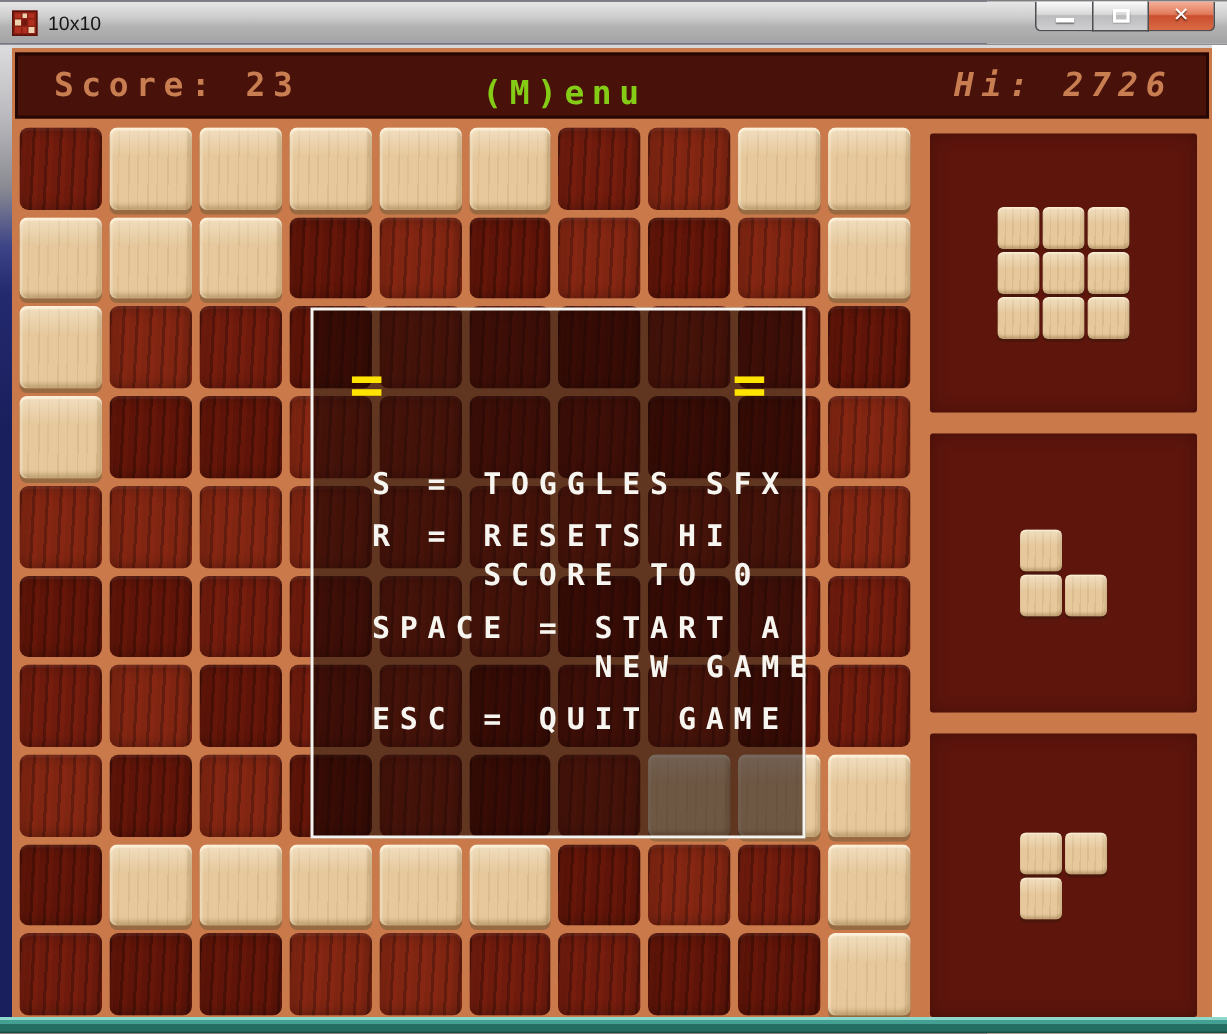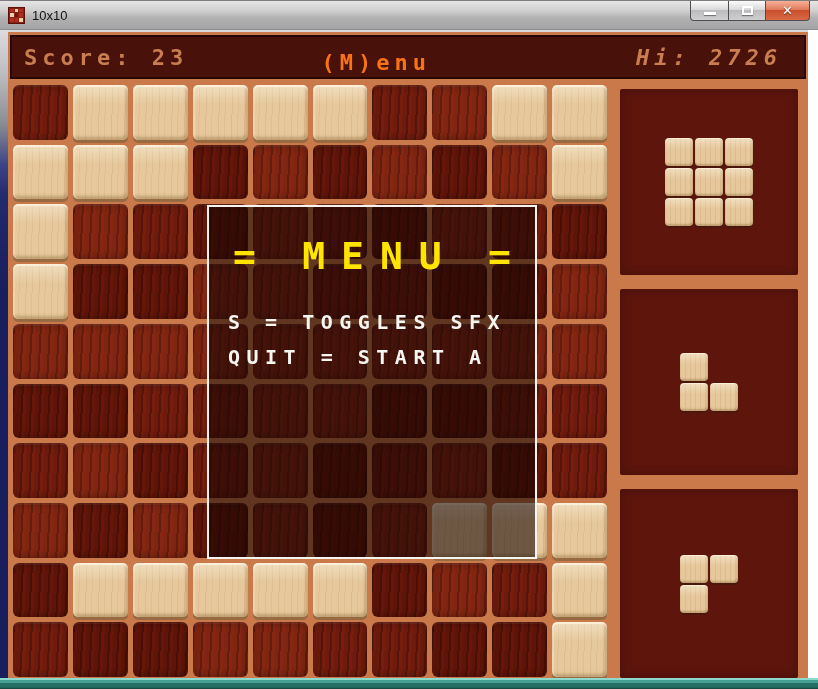--- a/index.html
+++ b/index.html
@@ -55,23 +55,23 @@
   .game {
     position:absolute; left:8px; top:30px; width:800px; height:648px;
     background:#c9794a; border-top:2px solid #d8d8d8;
   }
   .header {
     position:absolute; left:2px; top:3px; width:796px; height:44px;
     background:#48120a; border:2px solid #260703;
     display:flex; align-items:center;
     font-size:22px; font-weight:bold; letter-spacing:5px; color:#c97e52;
   }
-  .header .score { margin-left:12px; white-space:pre; }
+  .header .score { margin-left:24px; white-space:pre; }
   .header .hi { position:absolute; right:22px; white-space:pre;font-style:italic; }
-  .header .menu-link { position:absolute; left:46%; transform:translateX(-50%); color:#f97316; cursor:pointer;margin-top:10px; }
+  .header .menu-link { position:absolute; left:46%; transform:translateX(-50%); color:#84cc16; cursor:pointer;margin-top:10px; }
 
   
   .board {
     position:absolute; left:2px; top:50px; width:600px; height:598px;
     display:grid; grid-template-columns:repeat(10,1fr); grid-template-rows:repeat(10,1fr);
     gap:5px; padding:3px;
   }
   .cell { border-radius:6px; }
   .cell.empty {
     box-shadow:inset 0 0 10px rgba(0,0,0,.35), inset 0 2px 1px rgba(255,255,255,.07);
@@ -121,21 +121,21 @@
   .menu-overlay {
     position:absolute; left:199px; top:173px; width:330px; height:354px;
     background:rgba(22,6,3,.58); border:2px solid #f5f4ee;
   }
   .menu-title {
     margin-top:24px; padding:0 24px; height:50px;
     display:flex; align-items:center; justify-content:space-between;
     color:#ffe400; font-weight:bold; font-size:38px;
   }
   .menu-title .menu-word { letter-spacing:16px; margin-right:-16px; }
-  .menu-items { margin-top:28px; padding-left:19px; }
+  .menu-items { margin-top:28px; padding-left:39px; }
   .mgroup { margin-bottom:9px; }
   .mline {
     white-space:pre; color:#f7f5f0; font-weight:bold;
     font-size:20px; letter-spacing:6.5px; line-height:26px;
   }
 </style>
 </head>
 <body>
 
 <div class="desktop">
@@ -320,29 +320,36 @@
           <div class="prow">
             <div class="pblock on"></div>
             <div class="pblock"></div>
           </div>
         </div>
     </div>
 
     <div class="menu-overlay">
       <div class="menu-title">
         <span>=</span>
-        <span class="menu-word">MENU</span>
         <span>=</span>
       </div>
       <div class="menu-items" id="menuItems">
           <div class="mgroup">
             <div class="mline">S = TOGGLES SFX</div>
           </div>
           <div class="mgroup">
-            <div class="mline">QUIT = START A</div>
+            <div class="mline">R = RESETS HI</div>
+            <div class="mline">    SCORE TO 0</div>
+          </div>
+          <div class="mgroup">
+            <div class="mline">SPACE = START A</div>
+            <div class="mline">        NEW GAME</div>
+          </div>
+          <div class="mgroup">
+            <div class="mline">ESC = QUIT GAME</div>
           </div>
         </div>
     </div>
 
   </div>
 
   <div class="edge-bottom"></div>
 
 </div>
 

